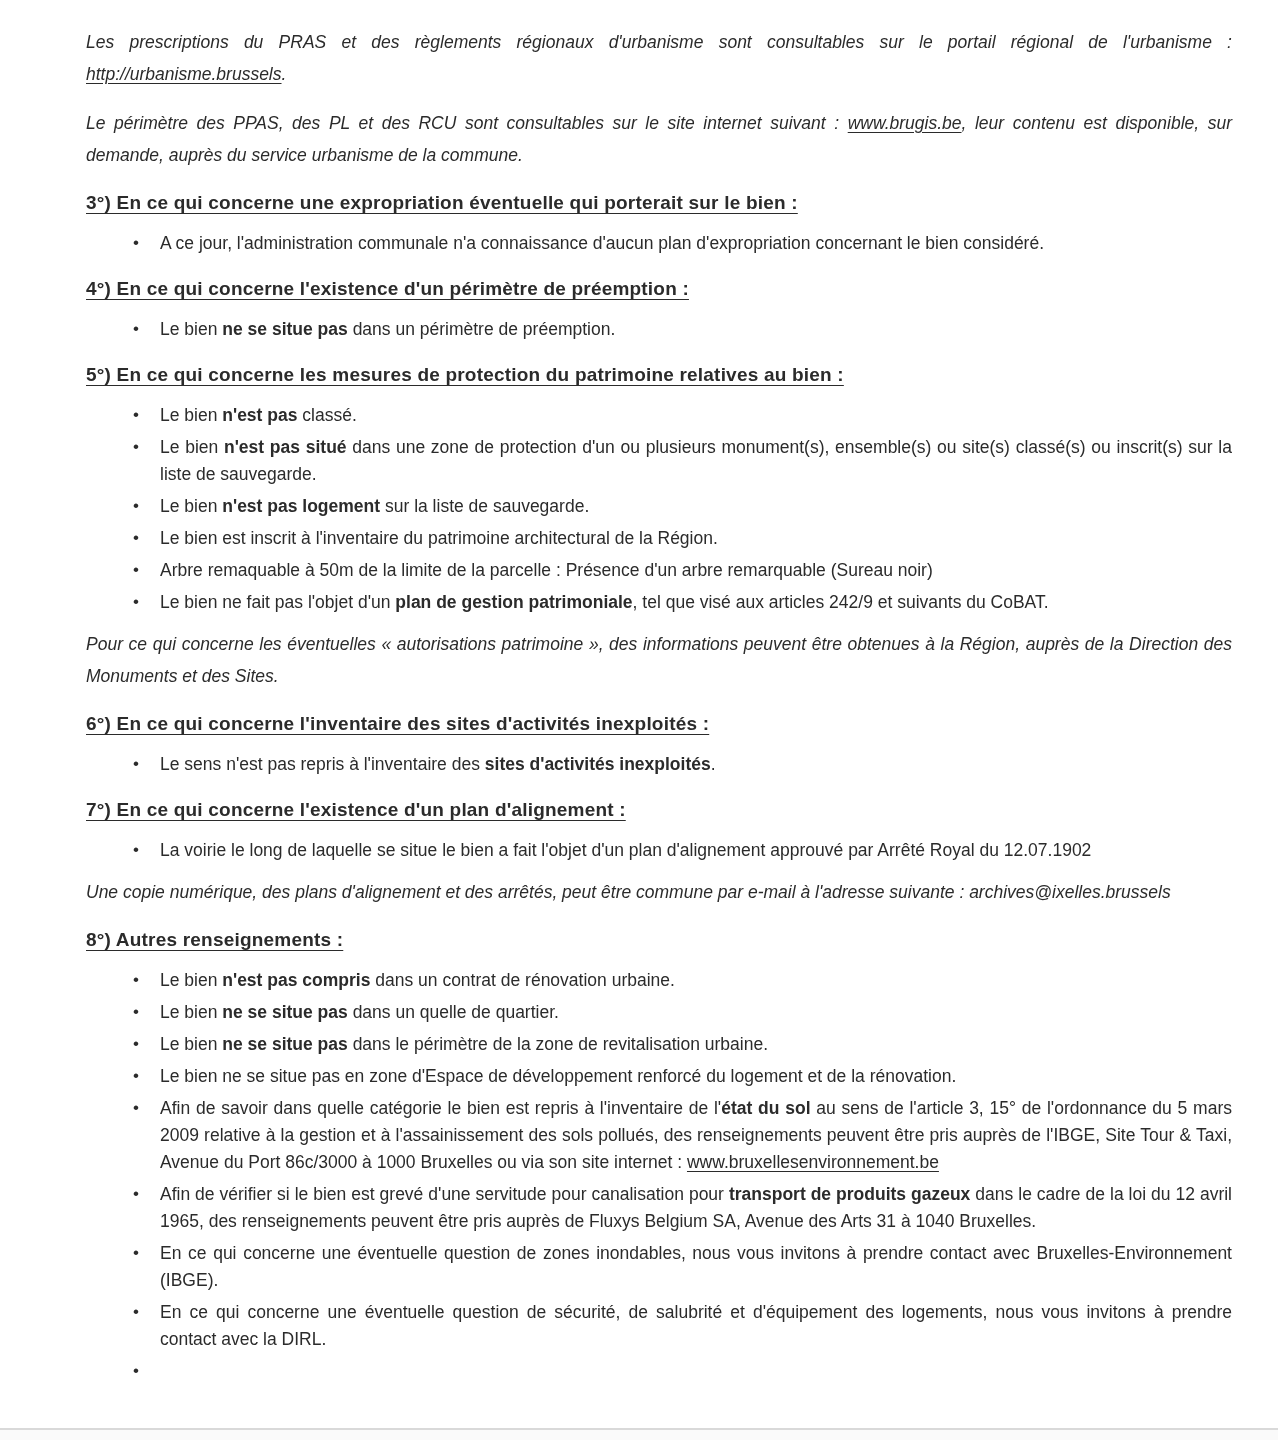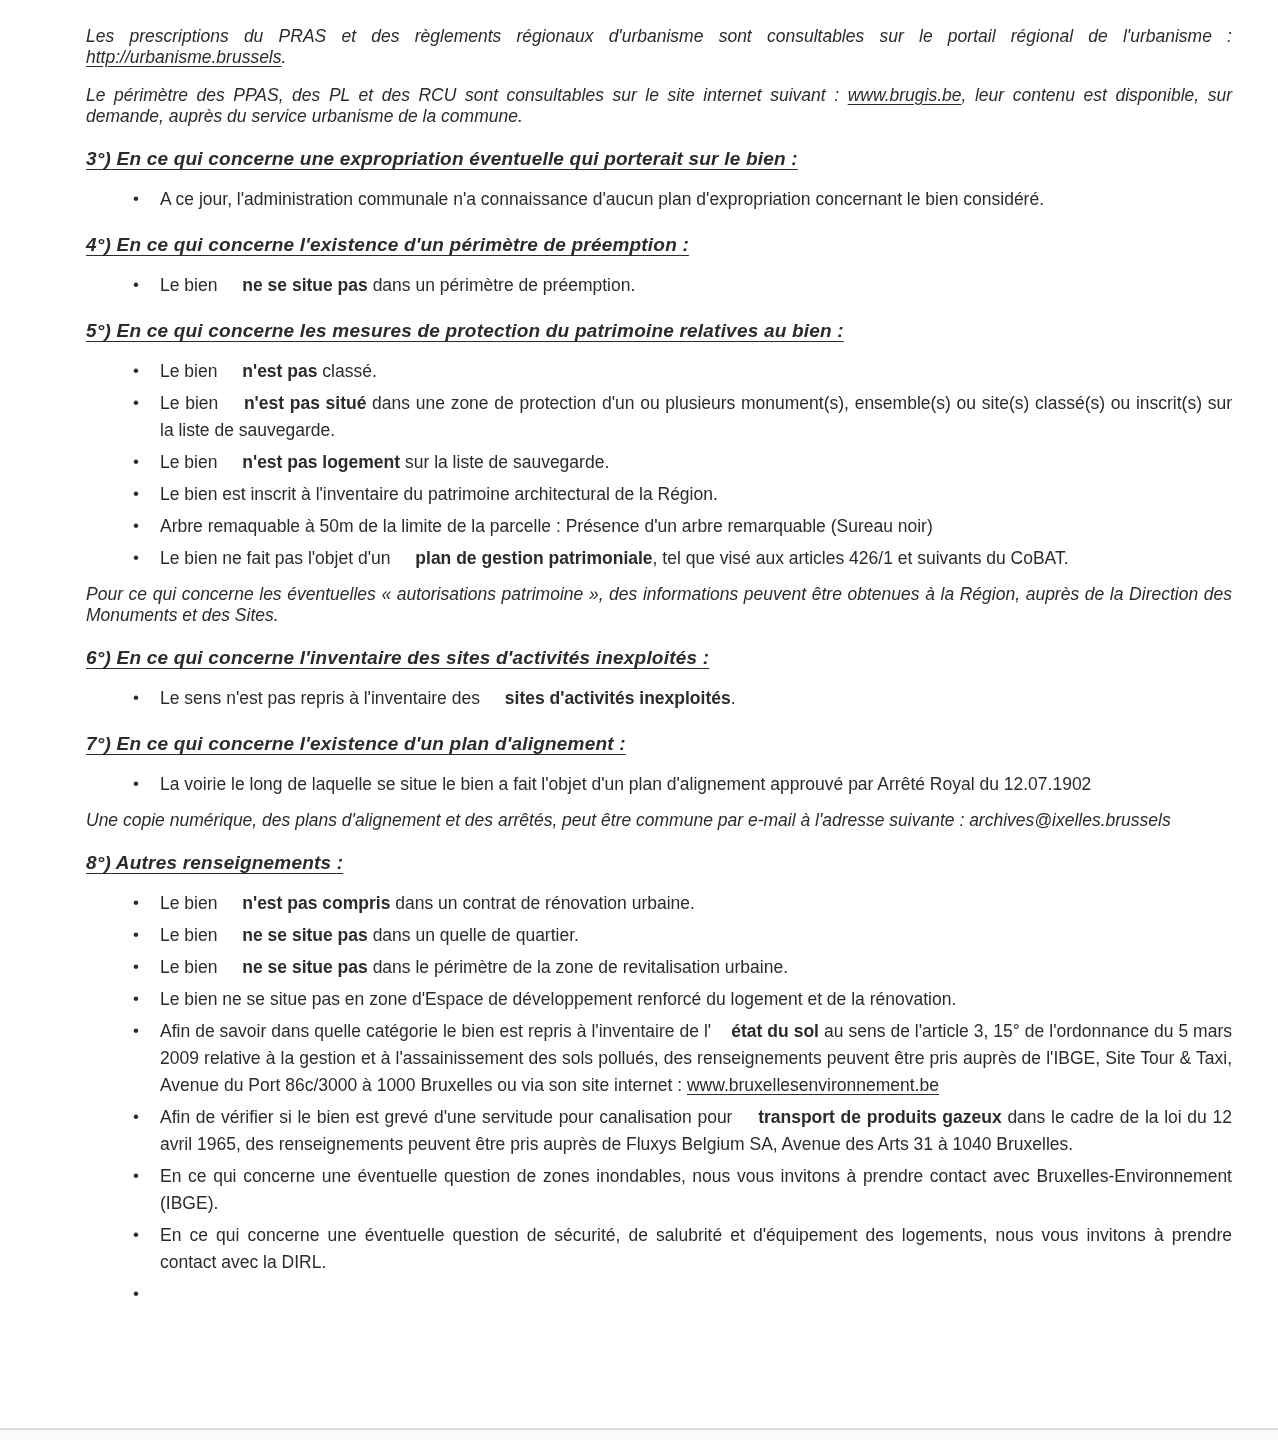--- a/index.html
+++ b/index.html
@@ -15,52 +15,51 @@
     color:var(--text-color);
     position:relative;
     overflow:hidden;
   }
   .page{
     padding:26px 46px 0 86px;
   }
   .italic-paragraph{
     font-style:italic;
     font-size:17.5px;
-    line-height:21px;
+    line-height:32px;
     text-align:justify;
     margin:0 0 17px 0;
   }
   .section-heading{
     font-size:19px;
     font-weight:bold;
     text-decoration:underline;
     text-underline-offset:4px;
     margin:21px 0 16px 0;
     letter-spacing:.2px;
-    font-style:italic;
   }
   ul.bullet-list{
     list-style:none;
     margin:0 0 12px 0;
     padding:0 0 0 41px;
   }
   ul.bullet-list li{
     position:relative;
     padding-left:33px;
     font-size:17.5px;
     line-height:27px;
     text-align:justify;
     margin-bottom:5px;
   }
   .bullet-dot{
     position:absolute;
     left:6px;top:-1px;
     font-size:17px;
   }
-  .bold{font-weight:bold;margin-left:20px;}
+  .bold{font-weight:bold;}
   .doc-link{
     text-decoration:underline;
     text-underline-offset:3px;
   }
   .page-bottom-edge{
     position:absolute;
     left:0;right:0;top:1428px;
     height:12px;
     border-top:2px solid var(--divider-color);
     background:#fafafa;
@@ -81,21 +80,21 @@
       <ul class="bullet-list">
         <li><span class="bullet-dot">•</span><span>Le bien </span><span class="bold">ne se situe pas</span><span> dans un périmètre de préemption.</span></li>
       </ul>
       <h2 class="section-heading">5°) En ce qui concerne les mesures de protection du patrimoine relatives au bien :</h2>
       <ul class="bullet-list">
         <li><span class="bullet-dot">•</span><span>Le bien </span><span class="bold">n'est pas</span><span> classé.</span></li>
         <li><span class="bullet-dot">•</span><span>Le bien </span><span class="bold">n'est pas situé</span><span> dans une zone de protection d'un ou plusieurs monument(s), ensemble(s) ou site(s) classé(s) ou inscrit(s) sur la liste de sauvegarde.</span></li>
         <li><span class="bullet-dot">•</span><span>Le bien </span><span class="bold">n'est pas logement</span><span> sur la liste de sauvegarde.</span></li>
         <li><span class="bullet-dot">•</span><span>Le bien est inscrit à l'inventaire du patrimoine architectural de la Région.</span></li>
         <li><span class="bullet-dot">•</span><span>Arbre remaquable à 50m de la limite de la parcelle : Présence d'un arbre remarquable (Sureau noir)</span></li>
-        <li><span class="bullet-dot">•</span><span>Le bien ne fait pas l'objet d'un </span><span class="bold">plan de gestion patrimoniale</span><span>, tel que visé aux articles 426/1 et suivants du CoBAT.</span></li>
+        <li><span class="bullet-dot">•</span><span>Le bien ne fait pas l'objet d'un </span><span class="bold">plan de gestion patrimoniale</span><span>, tel que visé aux articles 242/9 et suivants du CoBAT.</span></li>
       </ul>
       <p class="italic-paragraph"><span>Pour ce qui concerne les éventuelles « autorisations patrimoine », des informations peuvent être obtenues à la Région, auprès de la Direction des Monuments et des Sites.</span></p>
       <h2 class="section-heading">6°) En ce qui concerne l'inventaire des sites d'activités inexploités :</h2>
       <ul class="bullet-list">
         <li><span class="bullet-dot">•</span><span>Le sens n'est pas repris à l'inventaire des </span><span class="bold">sites d'activités inexploités</span><span>.</span></li>
       </ul>
       <h2 class="section-heading">7°) En ce qui concerne l'existence d'un plan d'alignement :</h2>
       <ul class="bullet-list">
         <li><span class="bullet-dot">•</span><span>La voirie le long de laquelle se situe le bien a fait l'objet d'un plan d'alignement approuvé par Arrêté Royal du 12.07.1902</span></li>
       </ul>

